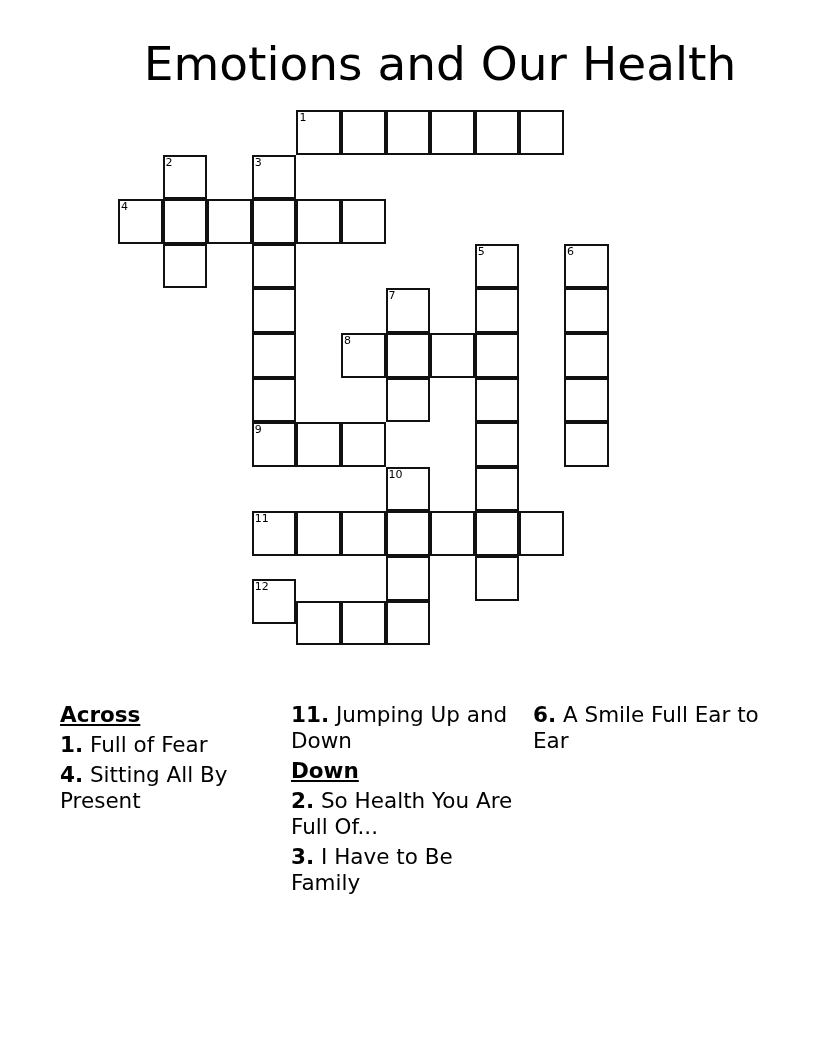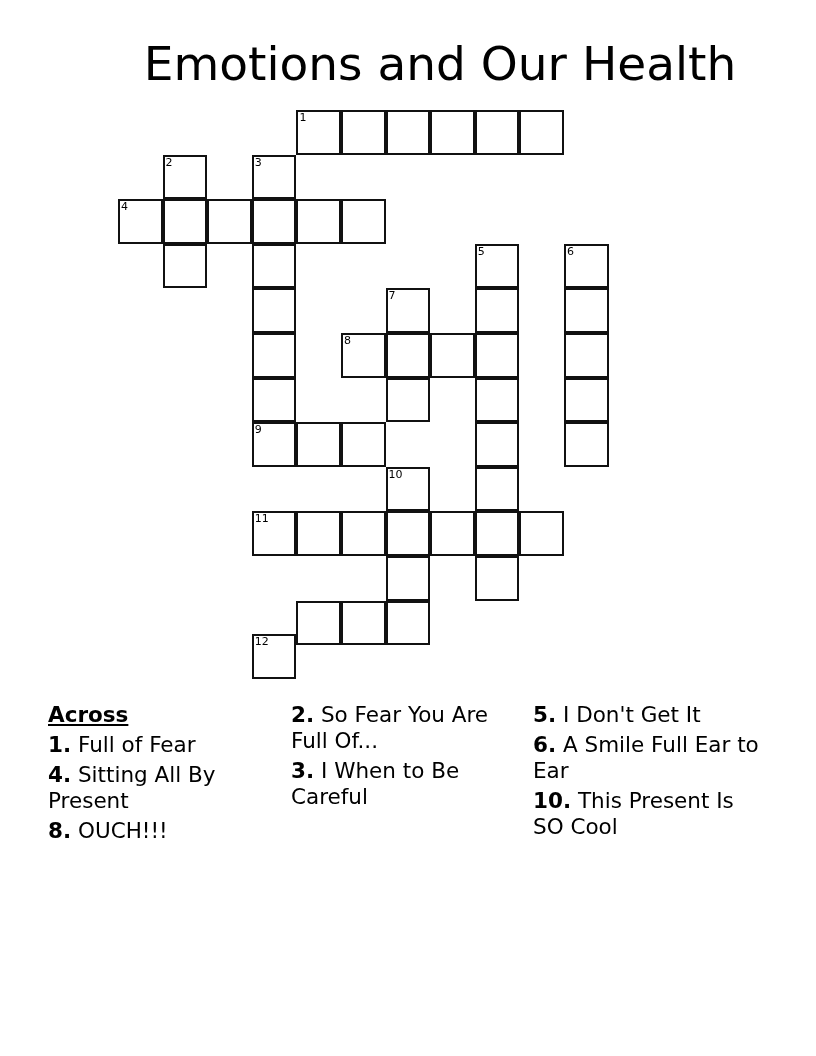--- a/index.html
+++ b/index.html
@@ -51,21 +51,21 @@
       line-height: 12px;
       font-family: "DejaVu Sans", sans-serif;
     }
     .clues {
       position: absolute;
       top: 702px;
       font-size: 21.5px;
       line-height: 26px;
       font-family: "DejaVu Sans", sans-serif;
     }
-    .clue-col-1 { left: 48px; width: 235px; }
+    .clue-col-1 { left: 60px; width: 235px; }
     .clue-col-2 { left: 291px; width: 235px; }
     .clue-col-3 { left: 533px; width: 235px; }
     .clue-heading {
       font-weight: bold;
       text-decoration: underline;
       margin-bottom: 4px;
       display: block;
     }
     .clue {
       margin-bottom: 4px;
@@ -144,36 +144,35 @@
     <div class="cell" style="left: 385.6px; top: 511.4px;"></div>
     <div class="cell" style="left: 385.6px; top: 556px;"></div>
     <div class="cell" style="left: 385.6px; top: 600.6px;"></div>
     <div class="cell" style="left: 251.8px; top: 511.4px; padding-left: 40px;">
       <span class="num">11</span>
     </div>
     <div class="cell" style="left: 296.4px; top: 511.4px;"></div>
     <div class="cell" style="left: 341px; top: 511.4px;"></div>
     <div class="cell" style="left: 430.2px; top: 511.4px;"></div>
     <div class="cell" style="left: 519.4px; top: 511.4px;"></div>
-    <div class="cell" style="left: 251.8px; top: 634px; padding-left: 20px;">
+    <div class="cell" style="left: 251.8px; top: 579px; padding-left: 20px;">
       <span class="num">12</span>
     </div>
     <div class="cell" style="left: 296.4px; top: 600.6px;"></div>
     <div class="cell" style="left: 341px; top: 600.6px;"></div>
   </div>
 
 <div class="clues clue-col-1">
   <span class="clue-heading">Across</span>
   <div class="clue"><span class="cnum">1.</span><span> Full of Fear</span></div>
   <div class="clue"><span class="cnum">4.</span><span> Sitting All By Present</span></div>
-  <div class="clue"><span class="cnum">8.</span><span> OUCH!!!</span></div>
 </div>
 
 <div class="clues clue-col-2">
-  <div class="clue"><span class="cnum">2.</span><span> So Fear You Are Full Of...</span></div>
-  <div class="clue"><span class="cnum">3.</span><span> I When to Be Careful</span></div>
+  <div class="clue"><span class="cnum">11.</span><span> Jumping Up and Down</span></div>
+  <span class="clue-heading">Down</span>
+  <div class="clue"><span class="cnum">2.</span><span> So Health You Are Full Of...</span></div>
+  <div class="clue"><span class="cnum">3.</span><span> I Have to Be Family</span></div>
 </div>
 
 <div class="clues clue-col-3">
-  <div class="clue"><span class="cnum">5.</span><span> I Don't Get It</span></div>
   <div class="clue"><span class="cnum">6.</span><span> A Smile Full Ear to Ear</span></div>
-  <div class="clue"><span class="cnum">10.</span><span> This Present Is SO Cool</span></div>
 </div>
 
 </body></html>

